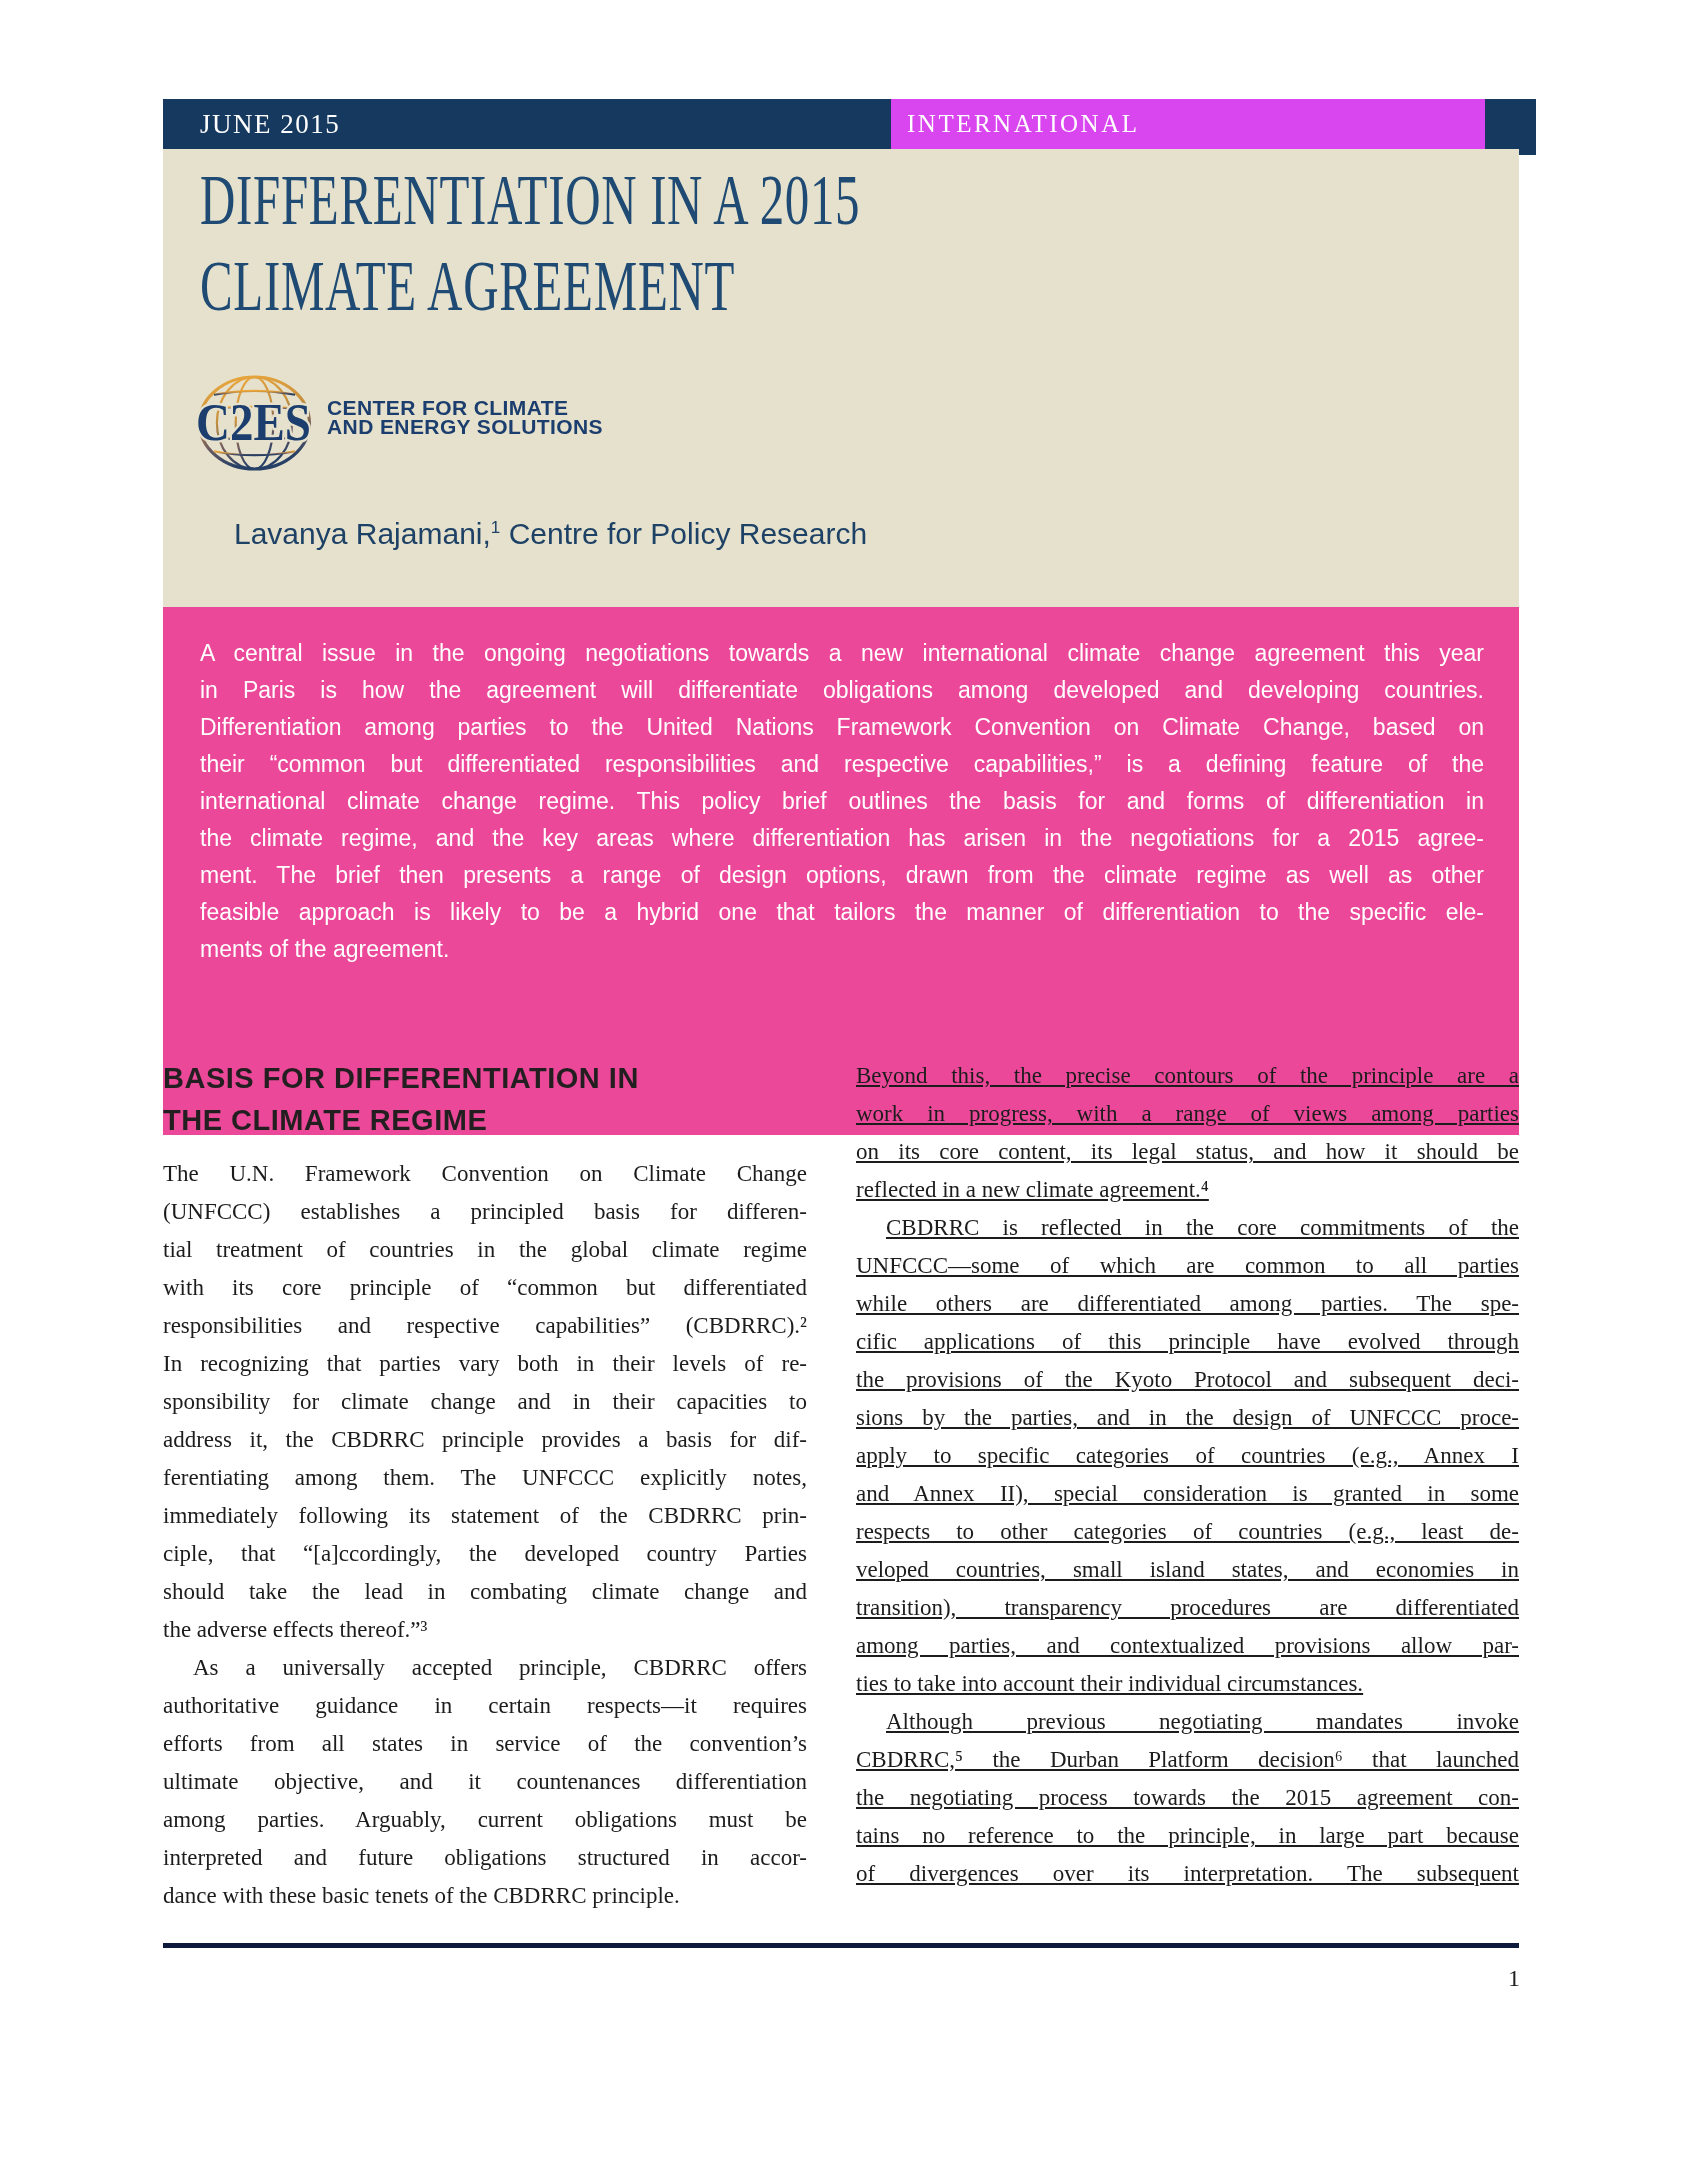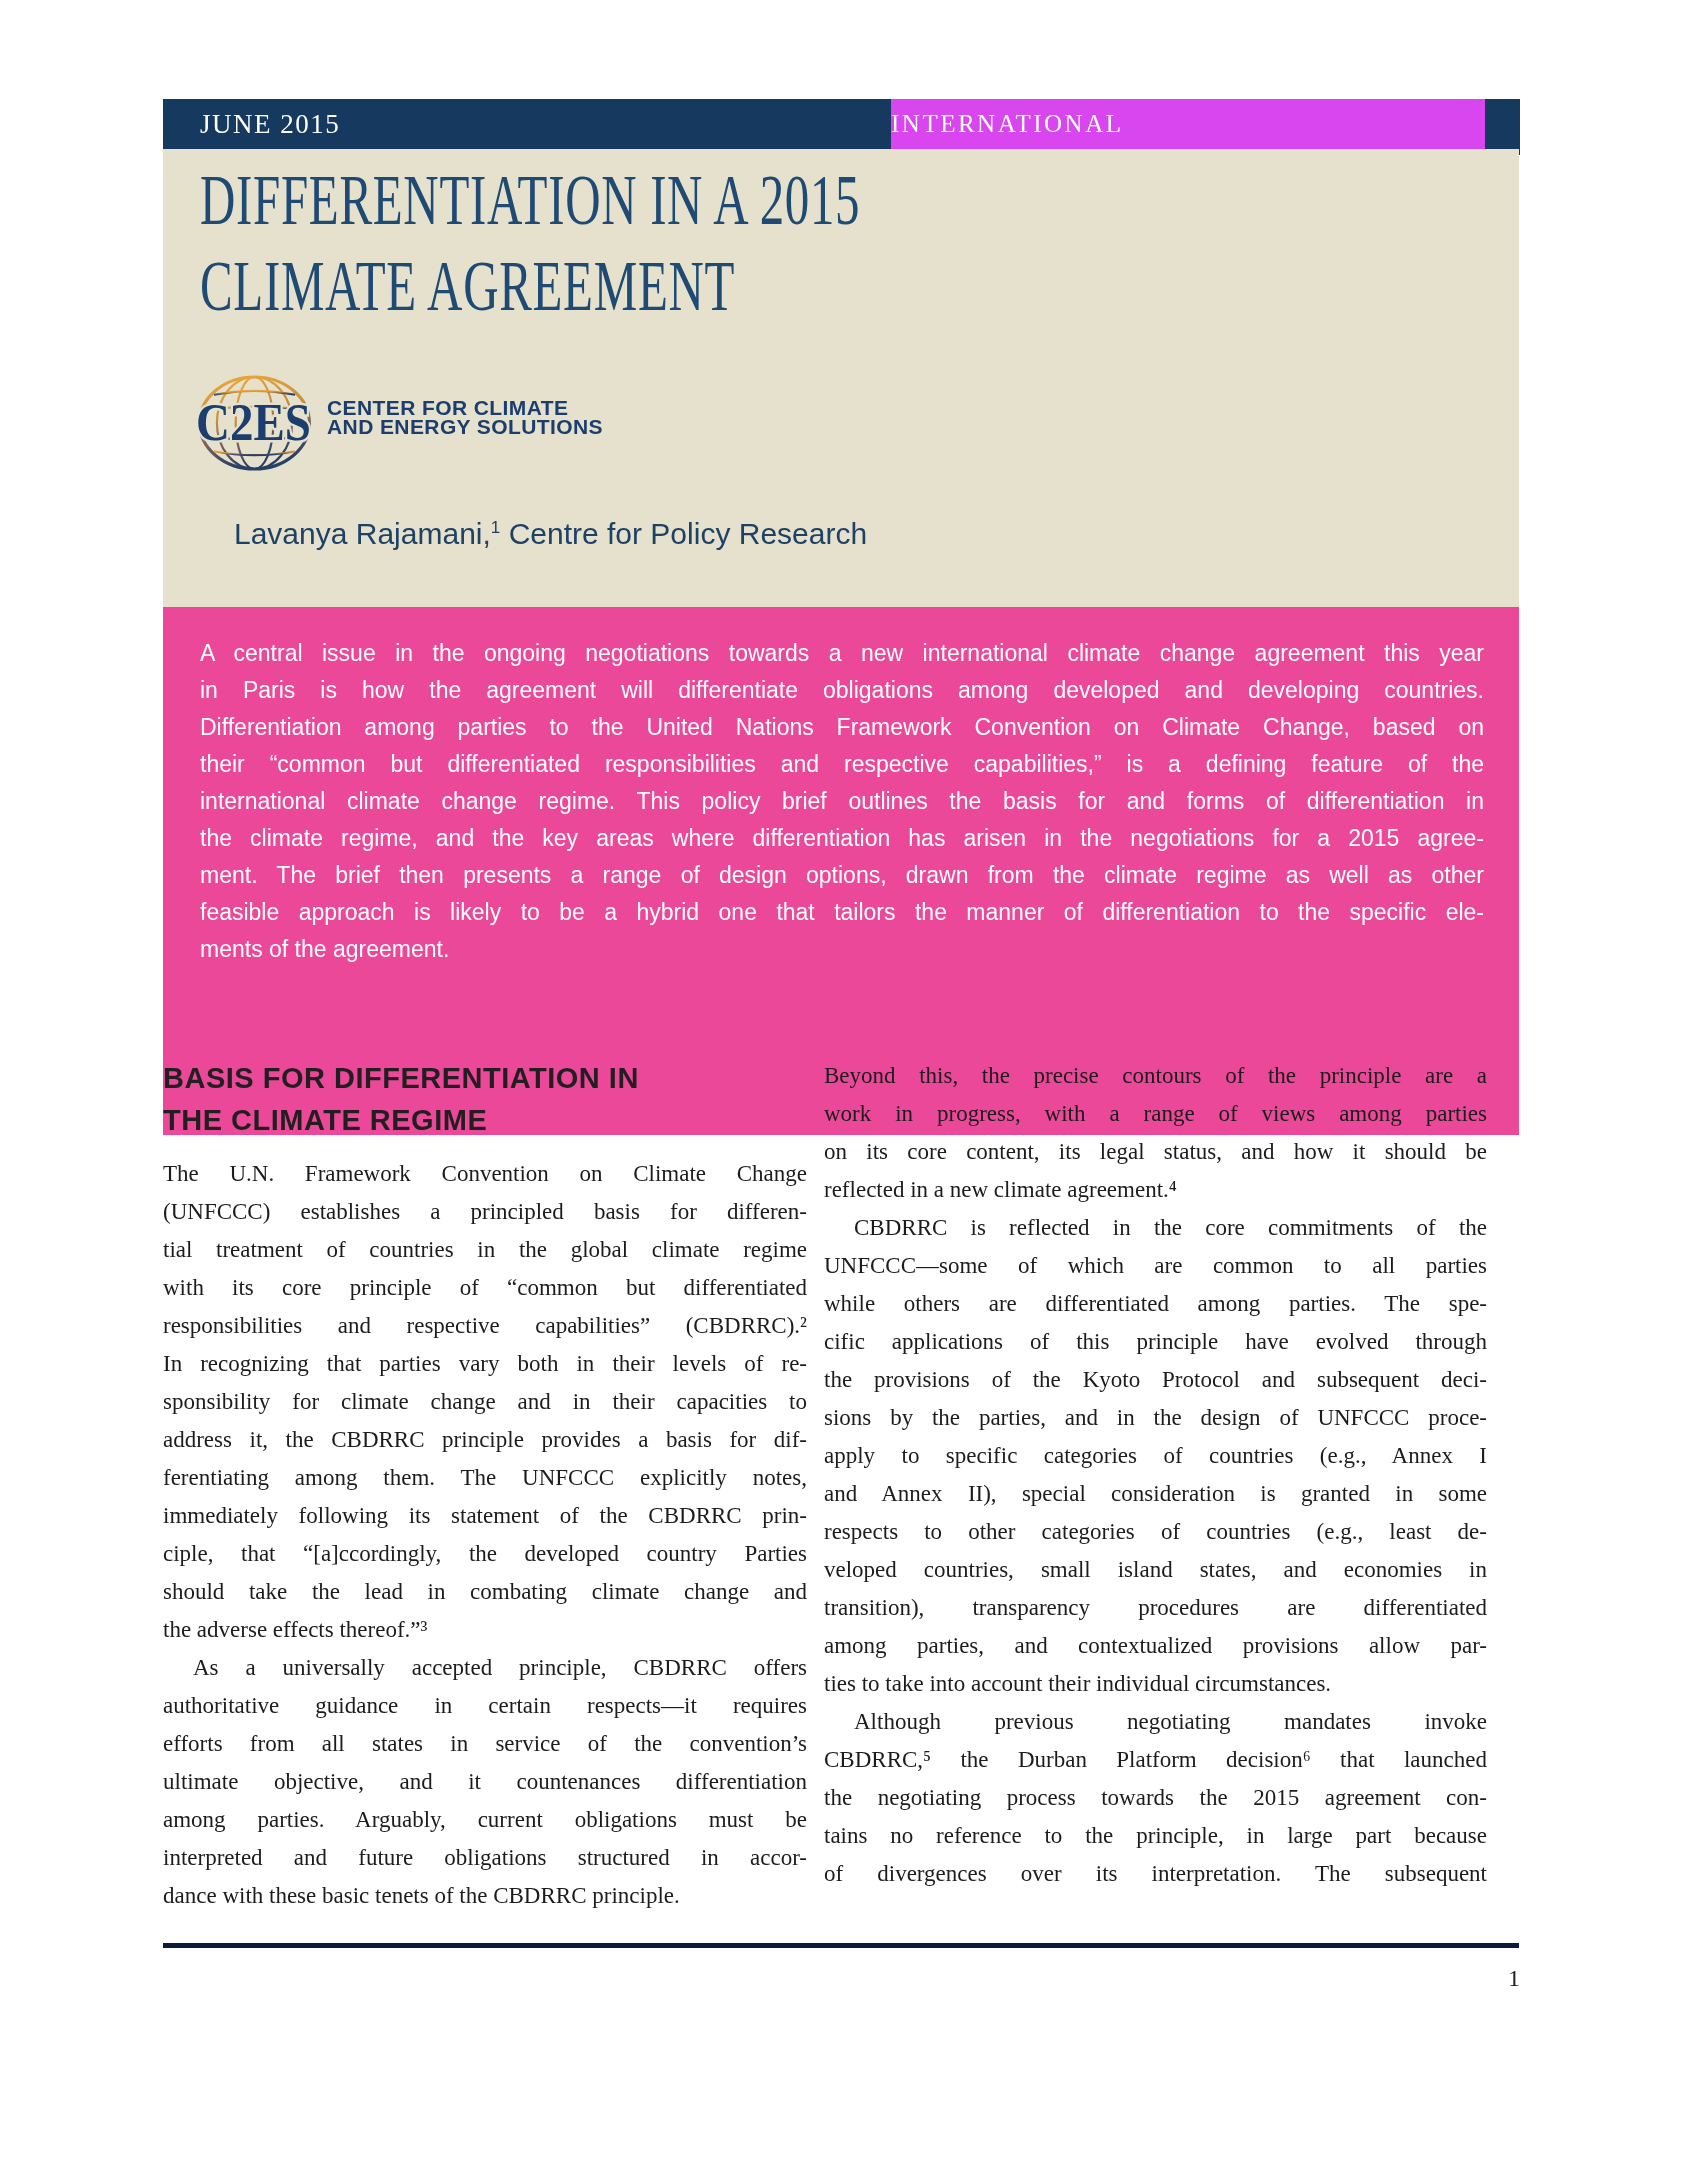--- a/index.html
+++ b/index.html
@@ -1,20 +1,20 @@
 <!DOCTYPE html>
 <html><head>
 <meta charset="utf-8">
 <style>
   html,body{margin:0;padding:0;background:#ffffff;}
   #page{position:relative;width:1683px;height:2178px;background:#ffffff;overflow:hidden;
         font-family:"Liberation Serif","DejaVu Serif",serif;color:#1c1c1c;}
 
   
-  .bar{position:absolute;top:99px;height:56px;}
+  .bar{position:absolute;top:99px;height:56px;padding-left:16px;}
   #bar-date{left:163px;width:728px;background:#16395f;}
   #bar-date .bartext{position:absolute;left:37px;top:0;line-height:50px;color:#fff;
       font-size:27px;letter-spacing:1.5px;font-family:"Liberation Serif","DejaVu Serif",serif;}
   #bar-cat{left:891px;width:594px;background:#d946ef;text-align:left;}
   #bar-cat .bartext{display:inline-block;line-height:50px;color:#fff;font-size:25px;
       letter-spacing:2.5px;font-family:"Liberation Serif","DejaVu Serif",serif;}
   #bar-corner{left:1485px;width:35px;background:#16395f;}
 
   
   #masthead{position:absolute;left:163px;top:149px;width:1356px;height:458px;background:#e5e1cc;}
@@ -30,21 +30,21 @@
 
   
   #abstract{position:absolute;left:163px;top:607px;width:1356px;height:528px;background:#ec4899;
       box-sizing:border-box;padding:28px 35px 0 37px;}
   #abstract .tline{color:#ffffff;font-size:23px;line-height:37px;
       font-family:"Liberation Sans","DejaVu Sans",sans-serif;}
 
   
   .col{position:absolute;top:1057px;}
   #col-left{left:163px;width:644px;}
-  #col-right{left:824px;width:663px;}
+  #col-right{left:856px;width:663px;text-decoration:underline;}
   .sec-heading{color:#231f20;font-weight:bold;font-size:29px;line-height:42px;letter-spacing:0.5px;
       font-family:"Liberation Sans","DejaVu Sans",sans-serif;margin:0;}
   .bodylines{margin-top:14px;}
   .bodylines .tline, #col-right .tline{font-size:23px;line-height:38px;color:#1c1c1c;}
 
   
   .tline{text-align:justify;text-align-last:justify;}
   .tline.parend{text-align-last:left;}
   .tline.indent{text-indent:30px;}
 

